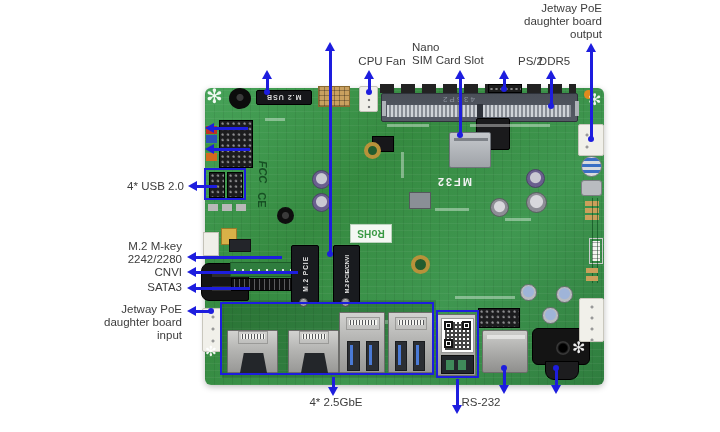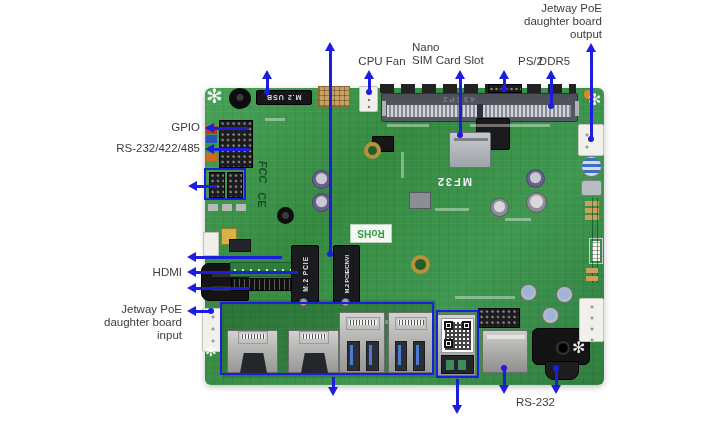--- a/index.html
+++ b/index.html
@@ -241,55 +241,58 @@
   <div class="line" style="left:550px;top:78px;width:2.5px;height:27px;"></div>
   <div class="dot" style="left:548px;top:103px;"></div>
 
   <div class="lbl r" style="left:502px;top:2px;width:100px;">Jetway PoE
 daughter board
 output</div>
   <div class="hup" style="left:586px;top:43px;"></div>
   <div class="line" style="left:590px;top:51px;width:2.5px;height:87px;"></div>
   <div class="dot" style="left:588px;top:136px;"></div>
 
-  <div class="lbl r" style="left:100px;top:121px;width:100px;">GPIO</div>
   <div class="hleft" style="left:205px;top:123px;"></div>
   <div class="line" style="left:213px;top:127px;width:35px;height:2.5px;"></div>
 
-  <div class="lbl r" style="left:70px;top:142px;width:130px;">RS-232/422/485</div>
   <div class="hleft" style="left:205px;top:144px;"></div>
   <div class="line" style="left:213px;top:148px;width:37px;height:2.5px;"></div>
 
+  <div class="lbl r" style="left:84px;top:180px;width:100px;">4* USB 2.0</div>
   <div class="hleft" style="left:188px;top:181px;"></div>
   <div class="line" style="left:196px;top:185px;width:21px;height:2.5px;"></div>
 
+  <div class="lbl r" style="left:82px;top:240px;width:100px;">M.2 M-key
+2242/2280</div>
   <div class="hleft" style="left:187px;top:252px;"></div>
   <div class="line" style="left:195px;top:256px;width:87px;height:2.5px;"></div>
 
-  <div class="lbl r" style="left:82px;top:266px;width:100px;">HDMI</div>
+  <div class="lbl r" style="left:82px;top:266px;width:100px;">CNVI</div>
   <div class="hleft" style="left:187px;top:267px;"></div>
   <div class="line" style="left:195px;top:271px;width:103px;height:2.5px;"></div>
 
+  <div class="lbl r" style="left:82px;top:281px;width:100px;">SATA3</div>
   <div class="hleft" style="left:187px;top:283px;"></div>
   <div class="line" style="left:195px;top:287px;width:55px;height:2.5px;"></div>
 
   <div class="lbl r" style="left:82px;top:303px;width:100px;">Jetway PoE
 daughter board
 input</div>
   <div class="hleft" style="left:187px;top:306px;"></div>
   <div class="line" style="left:195px;top:310px;width:16px;height:2.5px;"></div>
   <div class="dot" style="left:208px;top:308px;"></div>
 
+  <div class="lbl c" style="left:286px;top:396px;width:100px;">4* 2.5GbE</div>
   <div class="line" style="left:332px;top:377px;width:2.5px;height:12px;"></div>
   <div class="hdown" style="left:328px;top:387px;"></div>
 
   <div class="line" style="left:456px;top:379px;width:2.5px;height:28px;"></div>
   <div class="hdown" style="left:452px;top:405px;"></div>
 
-  <div class="lbl c" style="left:455px;top:396px;width:100px;text-align:right;">RS-232</div>
+  <div class="lbl c" style="left:431px;top:396px;width:100px;">RS-232</div>
   <div class="dot" style="left:501px;top:365px;"></div>
   <div class="line" style="left:503px;top:368px;width:2.5px;height:19px;"></div>
   <div class="hdown" style="left:499px;top:385px;"></div>
 
   <div class="dot" style="left:553px;top:365px;"></div>
   <div class="line" style="left:555px;top:368px;width:2.5px;height:19px;"></div>
   <div class="hdown" style="left:551px;top:385px;"></div>
 
 </div>
 

